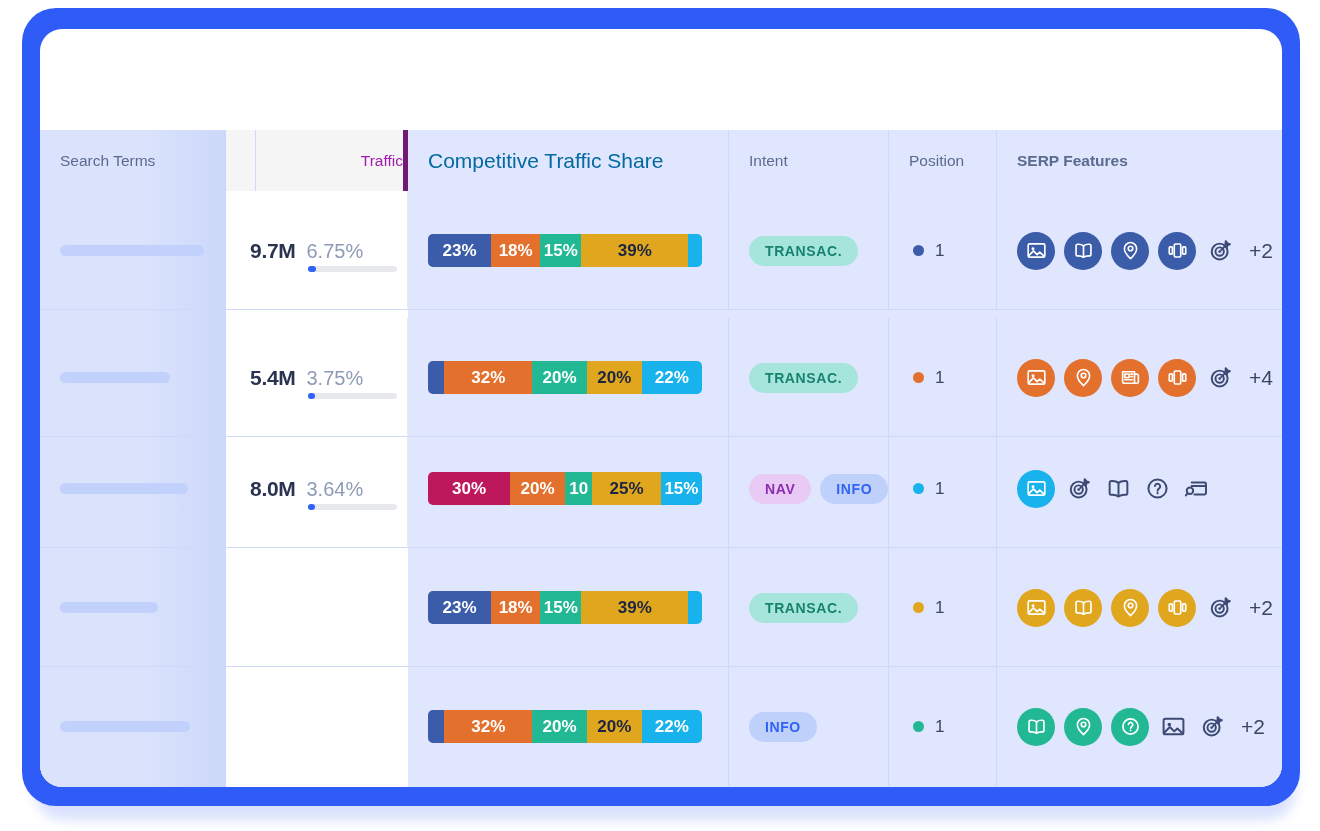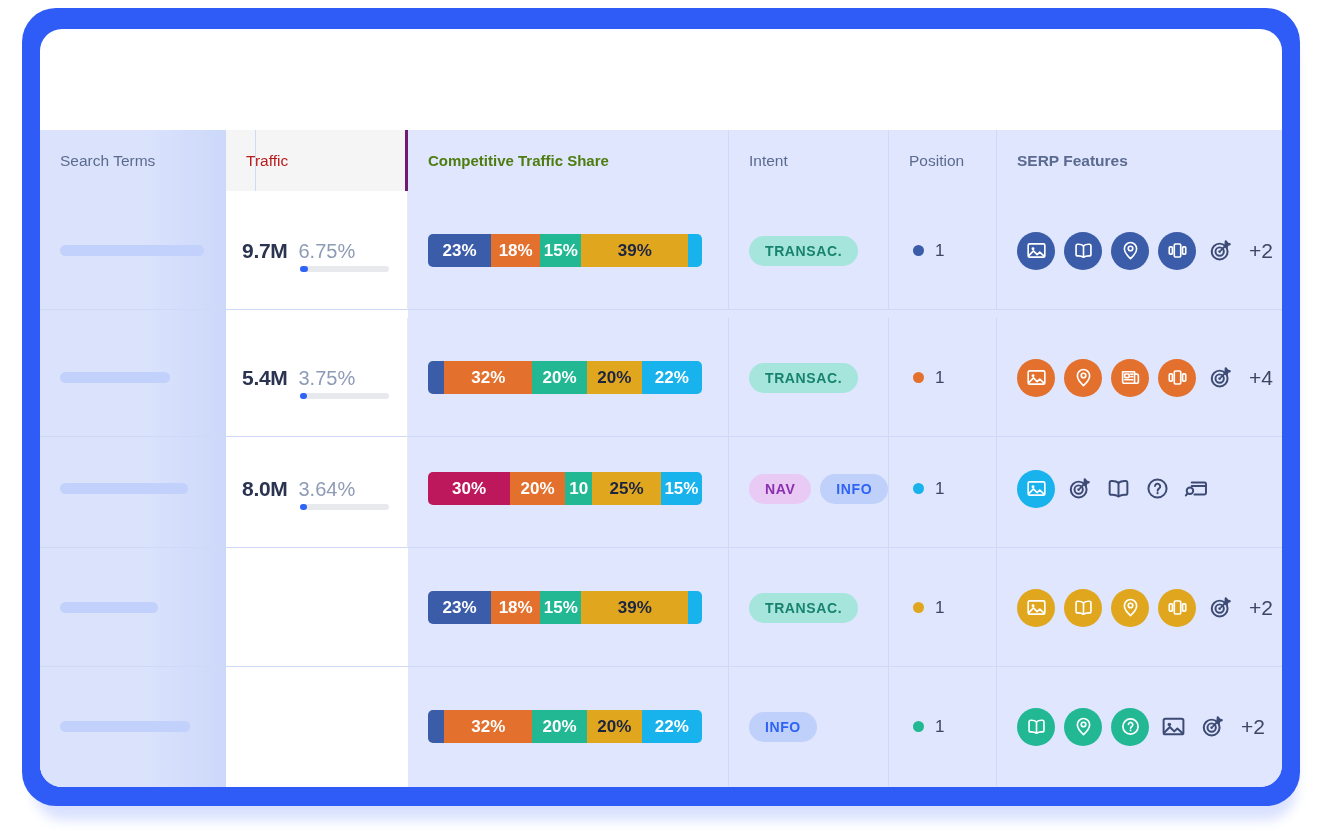--- a/index.html
+++ b/index.html
@@ -95,25 +95,24 @@
   .th {
     position: absolute;
     top: 0; height: 61px;
     display: flex; align-items: center;
     font-size: 15.5px;
     color: #5b6b90;
     padding-left: 20px;
     border-right: 1px solid #cfdaf8;
   }
   .th.big {
-    font-size: 15px;
-    color: #4d7c0f;
-    font-weight: bold;
-  }
-  .th.plain { border-right: 3px solid #701a75; color:#b91c1c; }
+    font-size: 21px;
+    color: #0369a1;
+  }
+  .th.plain { border-right: 5px solid #701a75; color:#a21caf;justify-content:flex-end; }
   .th.last { border-right: none; font-weight: bold; }
 
   
   .row {
     position: absolute;
     left: 0;
     width: 1242px;
     height: 119px;
     border-bottom: 1px solid #cdd9f7;
   }
@@ -129,21 +128,21 @@
   .ph-bar {
     margin-left: 20px;
     height: 11px;
     border-radius: 6px;
     background: #c2d1fb;
   }
 
   
   .traffic-inner {
     display: flex; align-items: baseline;
-    padding-left: 16px;
+    padding-left: 24px;
     position: relative;
     width: 100%;
   }
   .traffic-val {
     font-size: 21px;
     font-weight: 700;
     color: #2a3350;
     letter-spacing: -0.3px;
   }
   .traffic-pct-wrap { position: relative; margin-left: 11px; }

